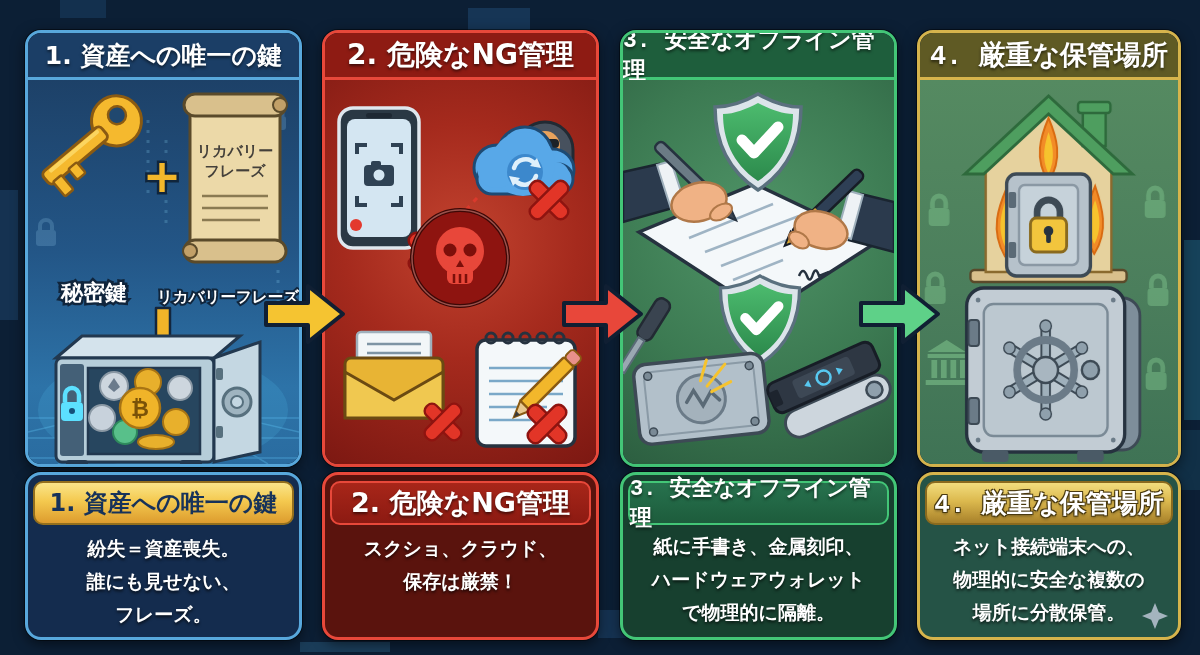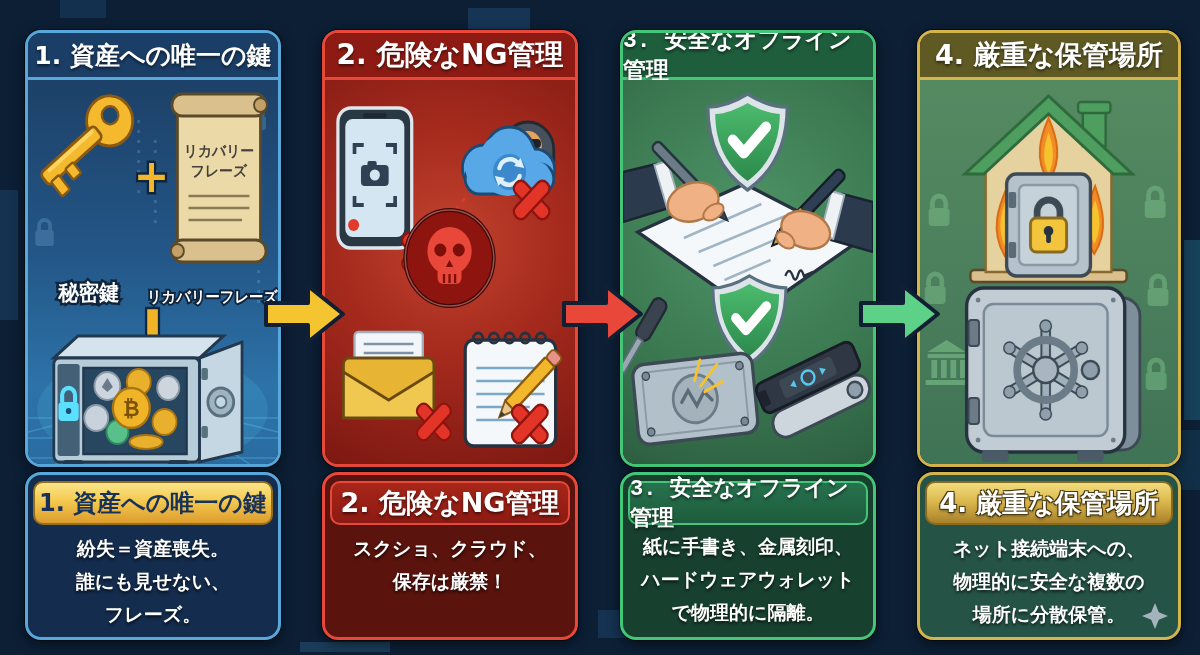--- a/index.html
+++ b/index.html
@@ -2,21 +2,21 @@
 <html><head>
 <meta charset="utf-8">
 <style>
   html,body{margin:0;padding:0;}
   body{
     width:1200px;height:655px;position:relative;overflow:hidden;
     background:#0c1f35;
     font-family:"DejaVu Sans",sans-serif;
   }
   .px{position:absolute;pointer-events:none;}
-  .panel{position:absolute;top:30px;width:256px;z-index:2;}
+  .panel{position:absolute;top:30px;width:277px;z-index:2;}
   .panel-top{
     height:437px;border:3px solid;border-radius:16px;overflow:hidden;
     box-sizing:border-box;box-shadow:0 0 0 1px rgba(0,0,0,.45), 0 4px 14px rgba(0,0,0,.5);
   }
   .panel-head{
     height:44px;display:flex;align-items:center;justify-content:center;
     border-bottom:3px solid;font-weight:bold;color:#fff;
     text-shadow:0 2px 3px rgba(0,0,0,.55);letter-spacing:0;
   }
   .panel-art{position:relative;height:384px;}
@@ -53,21 +53,21 @@
   
   .p3{left:620px;font-family:Liberation Mono, monospace;}
   .p3 .panel-top,.p3 .panel-bottom{border-color:#43c677;}
   .p3 .panel-head{background:#1e5e3c;border-color:#43c677;font-size:23px;}
   .p3 .panel-art{background:radial-gradient(circle at 50% 38%,#4f9467 0%,#3c7a52 55%,#2c5e40 100%);}
   .p3 .panel-bottom{background:#17402f;}
   .p3 .banner{background:linear-gradient(180deg,#27724e 0%,#1d5c3c 100%);
      color:#fff;border:2px solid #43c677;font-size:22px;text-shadow:0 2px 3px rgba(0,0,0,.55);}
   
   .p4{left:917px;width:264px;}
-  .p4 .panel-top,.p4 .panel-bottom{border-color:#d6b44c;}
+  .p4 .panel-top,.p4 .panel-bottom{border-color:#d6b44c;font-family:Liberation Mono, monospace;}
   .p4 .panel-head{background:#5f5a24;border-color:#d6b44c;font-size:27px;}
   .p4 .panel-art{background:linear-gradient(180deg,#558a61 0%,#4b7e5c 55%,#3f7355 100%);}
   .p4 .panel-bottom{background:#255346;}
   .p4 .banner{background:linear-gradient(180deg,#f2dd7e 0%,#dcb94e 45%,#a8812a 100%);
      color:#fff;border:2px solid #8a6a1e;font-size:26px;
      text-shadow:-1px -1px 0 #4a3a10,1px -1px 0 #4a3a10,-1px 1px 0 #4a3a10,1px 1px 0 #4a3a10,0 2px 3px rgba(0,0,0,.45);}
   .arrow{position:absolute;top:278px;width:82px;height:72px;z-index:5;}
   .a1{left:264px;} .a2{left:562px;} .a3{left:859px;}
   .sparkle{position:absolute;right:10px;bottom:8px;}
   svg text{font-family:"DejaVu Sans",sans-serif;font-weight:bold;}

